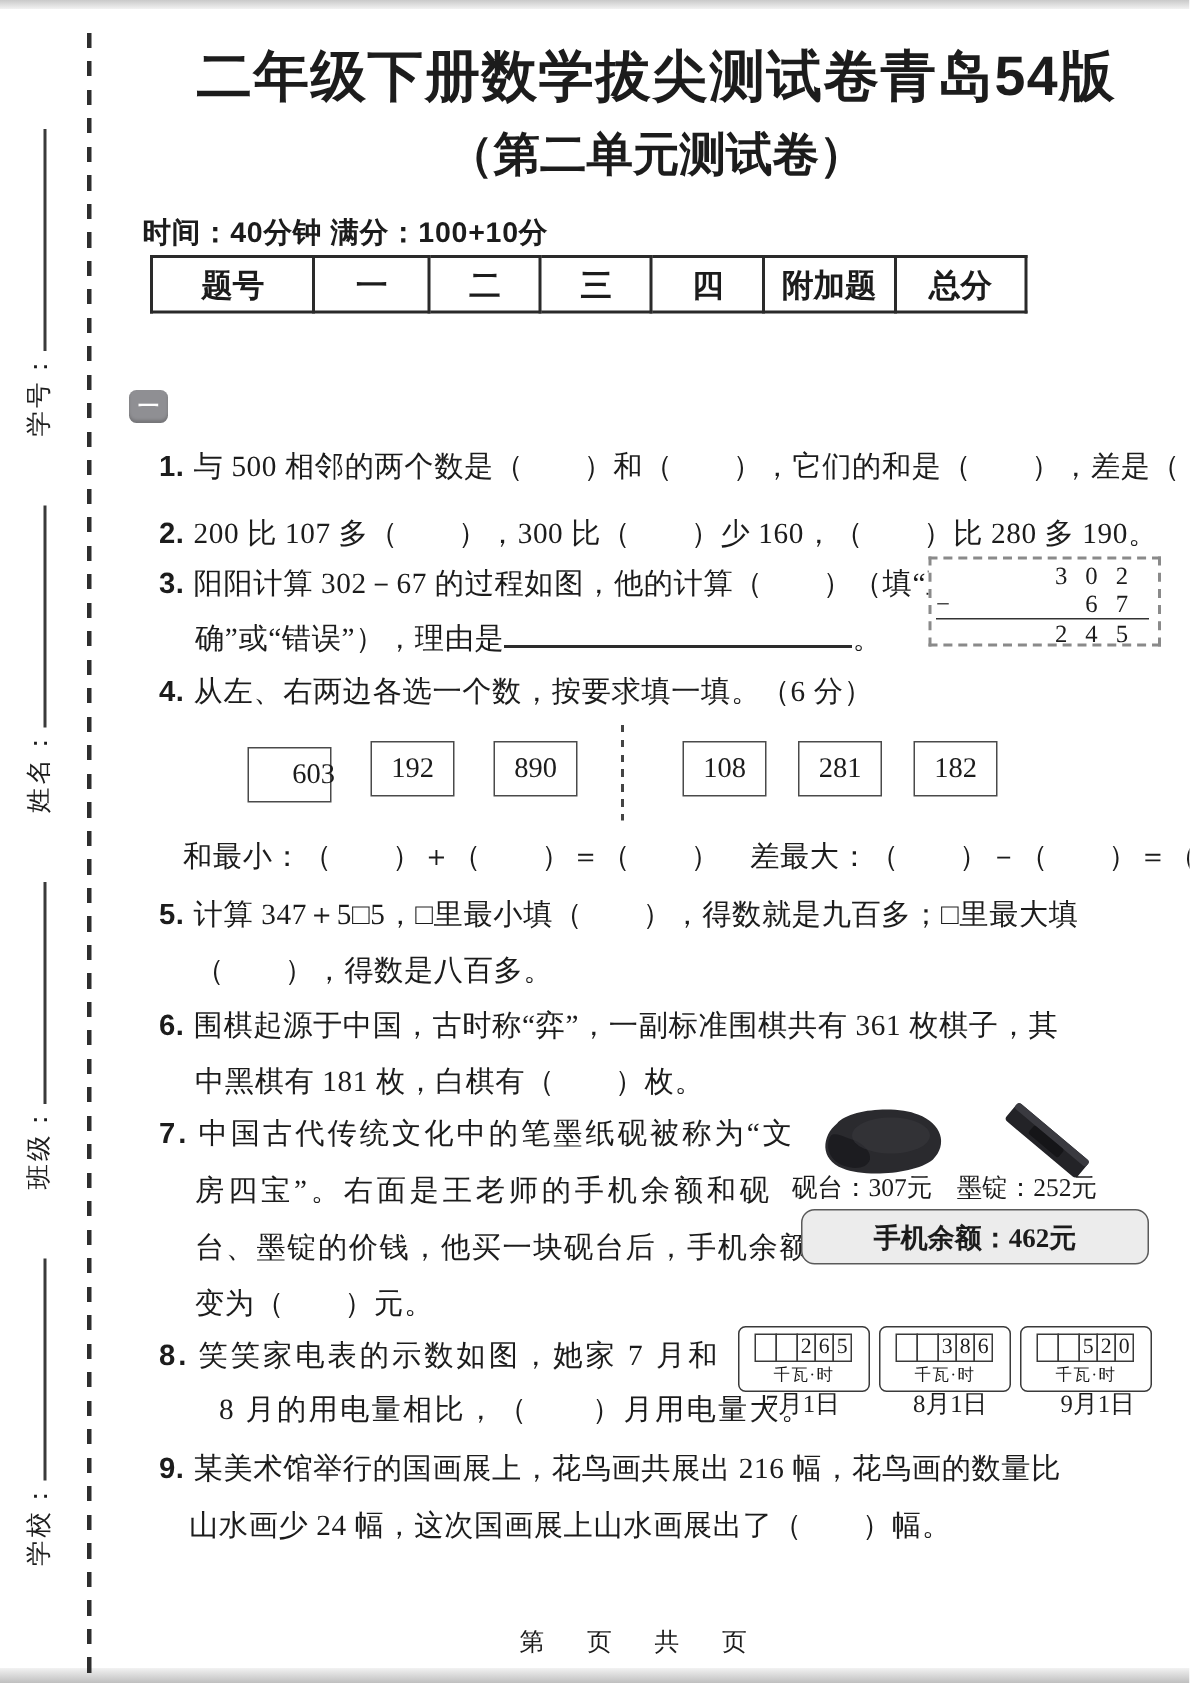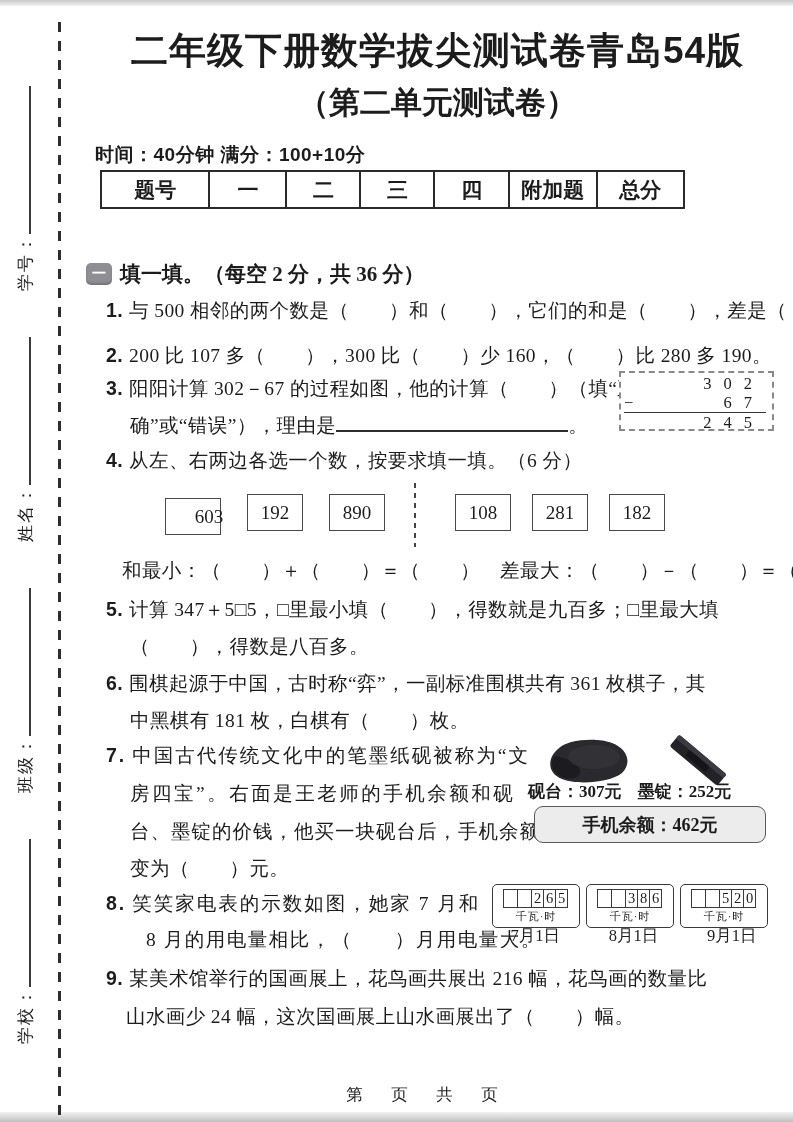--- a/index.html
+++ b/index.html
@@ -56,21 +56,21 @@
   .calc-row.sub { border-bottom:1.8px solid #333; }
   .calc-row.sub .minus { margin-right:auto; letter-spacing:0; }
 
   
   .numcard { width:56px; height:37px; border:1.5px solid #4a4a4a; display:flex; align-items:center; justify-content:center;
     font-size:19px; position:absolute; background:#fff; }
   .mid-divider { left:414px; top:483px; width:2px; height:64px;
     background-image:repeating-linear-gradient(to bottom,#444 0 5px,transparent 5px 10px); }
 
   
-  .prices { left:528px; top:780px; width:250px; font-size:17px; letter-spacing:0; white-space:nowrap;font-weight:bold; }
+  .prices { left:528px; top:780px; width:250px; font-size:17px; letter-spacing:0; white-space:nowrap; }
   .balance-box { left:534px; top:806px; width:232px; height:37px; border:1.6px solid #5a5a5a; border-radius:9px;
     background:#ececec; display:flex; align-items:center; justify-content:center; font-size:18px; font-weight:700; }
 
   
   .meters { left:492px; top:884px; display:flex; gap:6px; }
   .meter { width:88px; height:44px; border:1.6px solid #3a3a3a; border-radius:5px; background:#fff;
     display:flex; flex-direction:column; align-items:center; padding-top:4px; }
   .digit-strip { display:flex; }
   .cell { width:13px; height:19px; border:1px solid #3a3a3a; margin-left:-1px; display:flex; align-items:center;
     justify-content:center; font-size:14.5px; }
@@ -108,21 +108,20 @@
     <td style="width:12.7%">三</td>
     <td style="width:12.8%">四</td>
     <td style="width:15.0%">附加题</td>
     <td>总分</td>
   </tr>
 </tbody>
   </table>
 
 <div class="abs sec-head">
   <span class="badge sans">一</span>
-  <span>填一填。（每空 2 分，共 36 分）</span>
 </div>
 
 <div class="abs q" style="left:106px; top:297px;">
   <span class="qnum">1.</span><span>与 500 相邻的两个数是（　　）和（　　），它们的和是（　　），差是（　　）。</span>
 </div>
 
 <div class="abs q" style="left:106px; top:342px;">
   <span class="qnum">2.</span><span>200 比 107 多（　　），300 比（　　）少 160，（　　）比 280 多 190。</span>
 </div>
 

